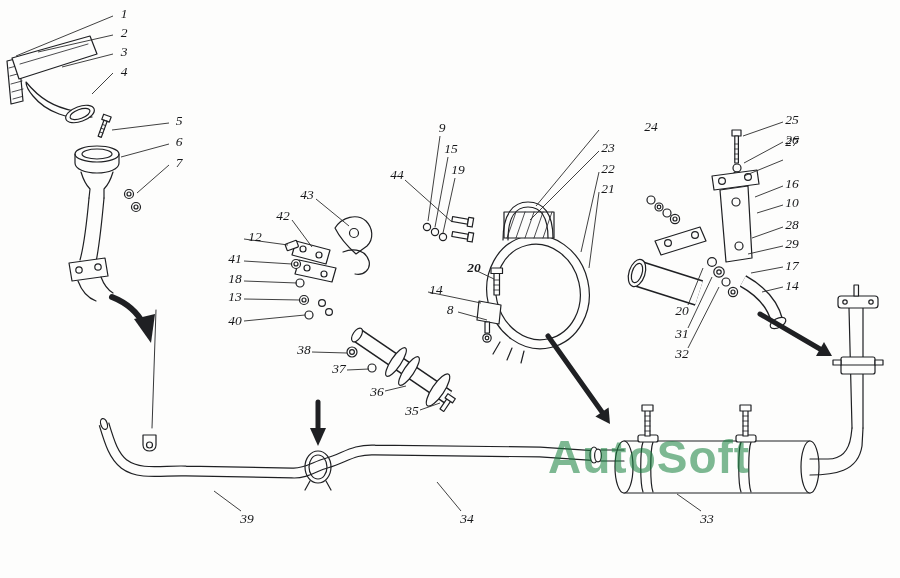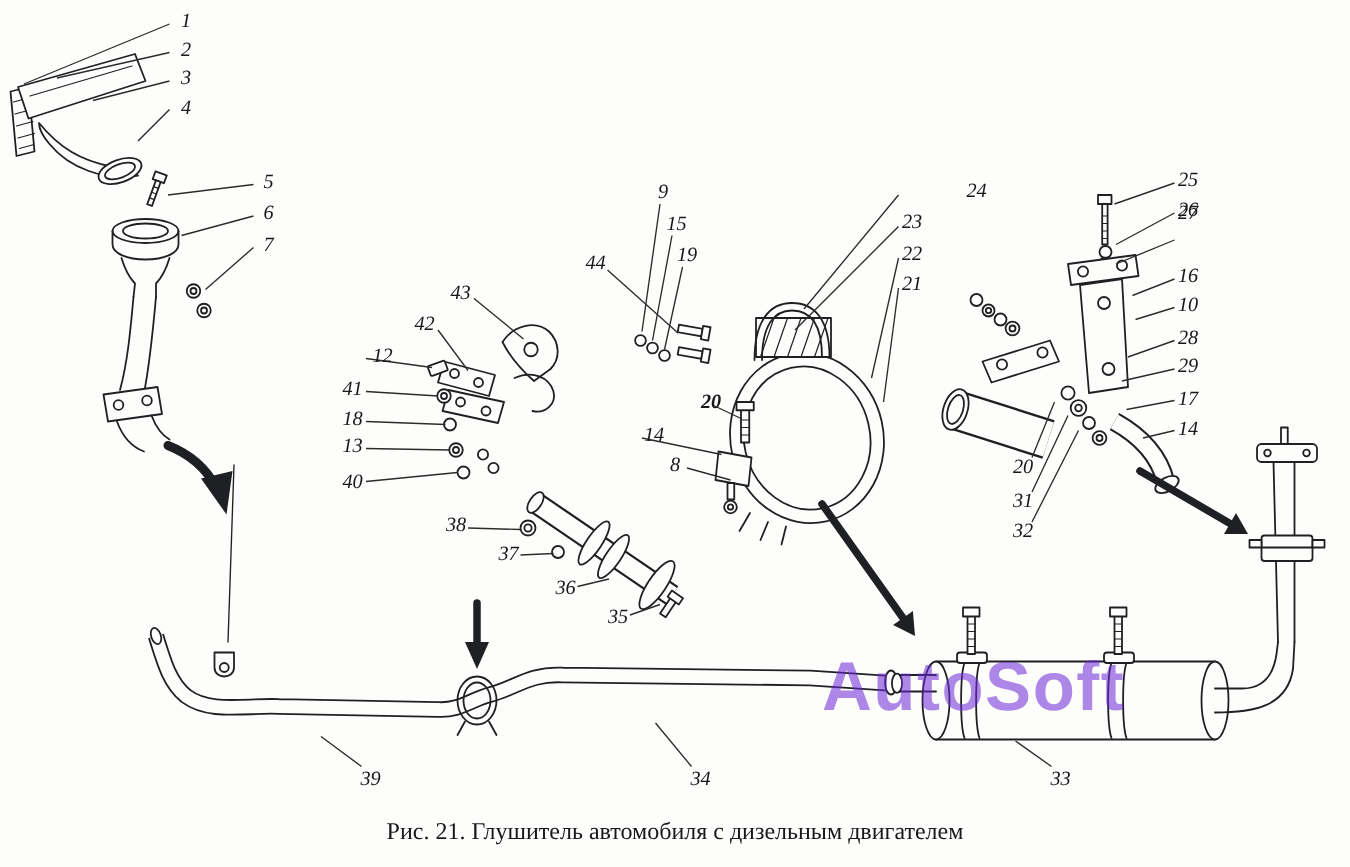--- a/index.html
+++ b/index.html
@@ -17,21 +17,21 @@
   .callout {
     position:absolute; transform:translate(-50%,-50%);
     font-family:"Liberation Serif", serif; font-style:italic;
     font-size:13.5px; color:#17181a; line-height:1;
     white-space:nowrap;
   }
   #watermark {
     position:absolute; left:548px; top:430px;
     font-family:"Liberation Sans", sans-serif;
     font-size:46px; font-weight:bold; letter-spacing:1px;
-    color:#6d28d9; opacity:0.55;
+    color:#15803d; opacity:0.55;
   }
   #caption {
     position:absolute; left:0; right:0; top:546px;
     text-align:center; font-size:16px; color:#17181a;
   }
 </style>
 </head>
 <body>
 
 <div id="stage">
@@ -330,14 +330,13 @@
       <div class="callout" style="left: 377px; top: 392px;">36</div>
       <div class="callout" style="left: 412px; top: 411px;">35</div>
       <div class="callout" style="left: 682px; top: 311px;">20</div>
       <div class="callout" style="left: 682px; top: 334px;">31</div>
       <div class="callout" style="left: 682px; top: 354px; text-align: center;">32</div>
       <div class="callout" style="left: 247px; top: 519px;">39</div>
       <div class="callout" style="left: 467px; top: 519px;">34</div>
       <div class="callout" style="left: 707px; top: 519px;">33</div>
     </div>
 
-  <div id="caption">Рис. 21. Глушитель автомобиля с дизельным двигателем</div>
 </div>
 
 </body></html>

